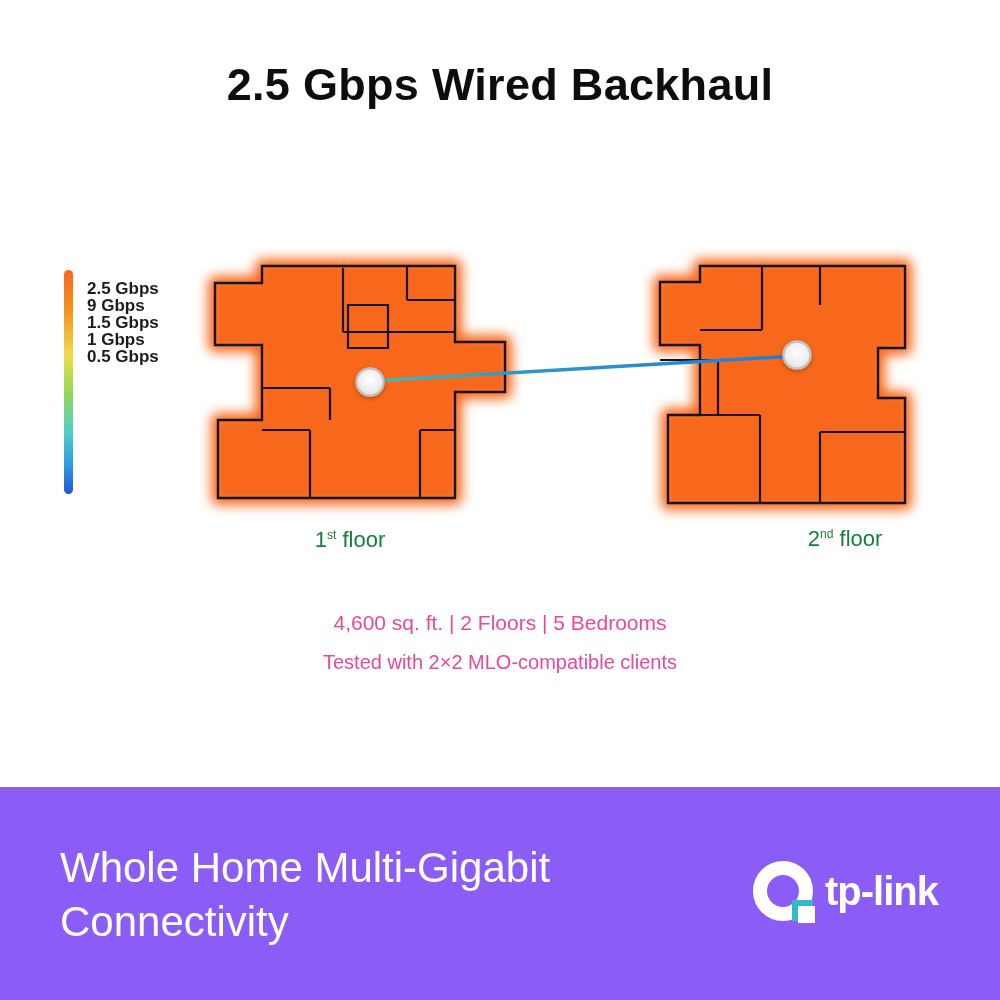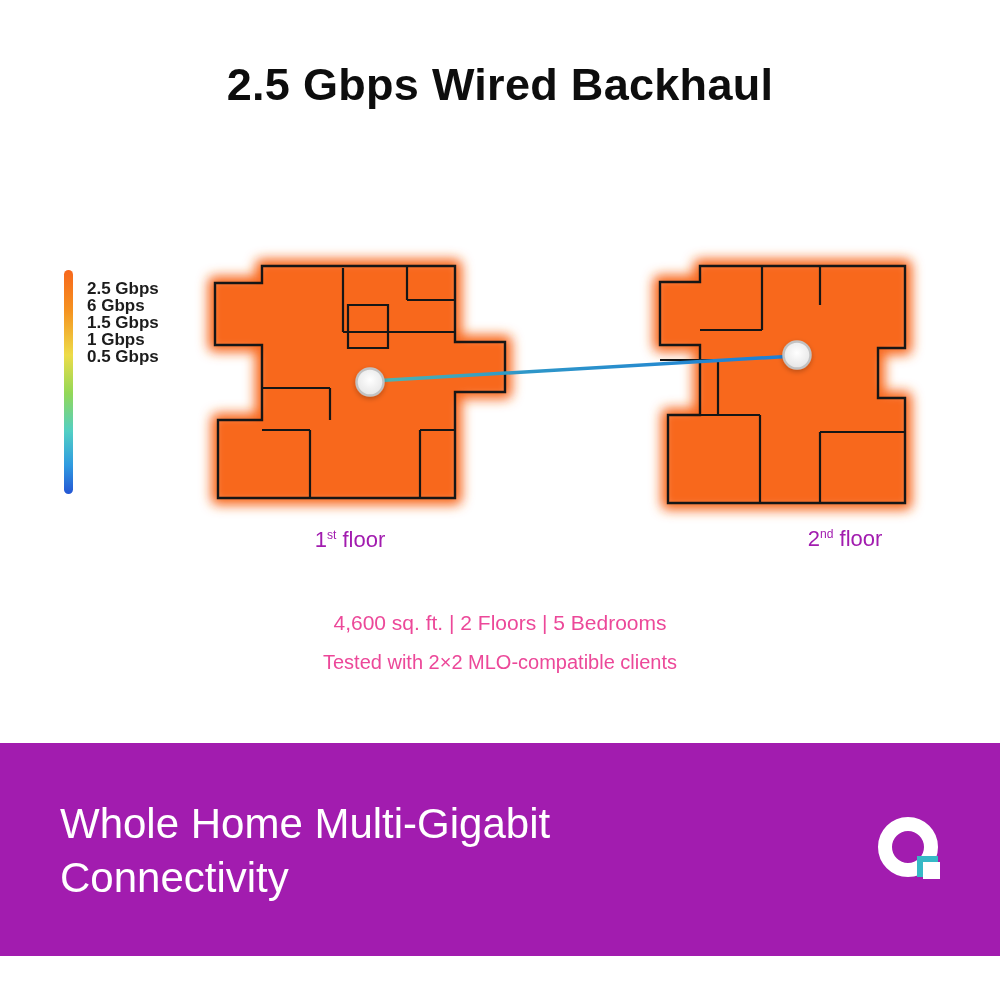--- a/index.html
+++ b/index.html
@@ -14,52 +14,52 @@
   .legend-bar { width:9px; height:224px; border-radius:5px;
     background:linear-gradient(to bottom,
       #F7671C 0%, #F59220 18%, #EDDC49 38%, #93D857 55%,
       #52CFC4 72%, #2F9BE0 87%, #2456D4 100%); }
   .legend-labels { margin-left:14px; height:224px; box-sizing:border-box;
     display:flex; flex-direction:column; justify-content:flex-start; padding:10px 0 16px; }
   .legend-label { font-size:17px; font-weight:700; color:#1c1c1c; line-height:1; white-space:nowrap; }
 
   .diagram-svg { position:absolute; left:0; top:245px; }
 
-  .floor-label { position:absolute; font-size:22px; color:#a21caf; white-space:nowrap; }
+  .floor-label { position:absolute; font-size:22px; color:#15803d; white-space:nowrap; }
   .floor-label sup { font-size:.55em; }
   #floor-label-1 { left:350px; top:527px; transform:translateX(-50%); }
   #floor-label-2 { left:845px; top:526px; transform:translateX(-50%); }
 
   .specs { position:absolute; left:0; width:100%; text-align:center; color:#ec4899; }
   #specs-line1 { top:611px; font-size:21px; }
   #specs-line2 { top:651px; font-size:20px; }
 
   
-  .banner { position:absolute; left:0; top:743px; width:1000px; height:213px; background:#a21caf; }
+  .banner { position:absolute; left:0; top:787px; width:1000px; height:213px; background:#8b5cf6; }
   .banner-headline { position:absolute; left:60px; top:54px; width:660px;
     font-size:42px; line-height:1.28; color:#ffffff; font-weight:400; }
   .logo { position:absolute; right:62px; top:74px; display:flex; align-items:center; }
   .logo-glyph { position:relative; width:60px; height:60px; }
   .logo-ring { width:100%; height:100%; border:14px solid #ffffff; border-radius:50%; box-sizing:border-box; }
   .logo-square { position:absolute; right:-2px; bottom:-2px; width:17px; height:17px;
     background:#ffffff; box-shadow:-4px -4px 0 2px #36B9C6; }
   .logo-text { margin-left:12px; font-size:40px; font-weight:700; color:#ffffff; letter-spacing:-1px; }
 </style>
 </head>
 <body>
 
 <div class="page">
 
   <h1 class="title">2.5 Gbps Wired Backhaul</h1>
 
   <div class="legend">
     <div class="legend-bar"></div>
     <div class="legend-labels">
       <div class="legend-label">2.5 Gbps</div>
-      <div class="legend-label">6 Gbps</div>
+      <div class="legend-label">9 Gbps</div>
       <div class="legend-label">1.5 Gbps</div>
       <div class="legend-label">1 Gbps</div>
       <div class="legend-label">0.5 Gbps</div>
     </div>
   </div>
 
   <svg class="diagram-svg" width="1000" height="330" viewBox="0 0 1000 330">
     <defs>
       <filter id="heatBlur" x="-20%" y="-20%" width="140%" height="140%">
         <feGaussianBlur stdDeviation="6"></feGaussianBlur>
@@ -108,16 +108,17 @@
   <div class="specs" id="specs-line1">4,600 sq. ft. | 2 Floors | 5 Bedrooms</div>
   <div class="specs" id="specs-line2">Tested with 2×2 MLO-compatible clients</div>
 
   <div class="banner">
     <div class="banner-headline">Whole Home Multi-Gigabit Connectivity</div>
     <div class="logo">
       <div class="logo-glyph">
         <div class="logo-ring"></div>
         <div class="logo-square"></div>
       </div>
+      <div class="logo-text">tp-link</div>
     </div>
   </div>
 
 </div>
 
 </body></html>

